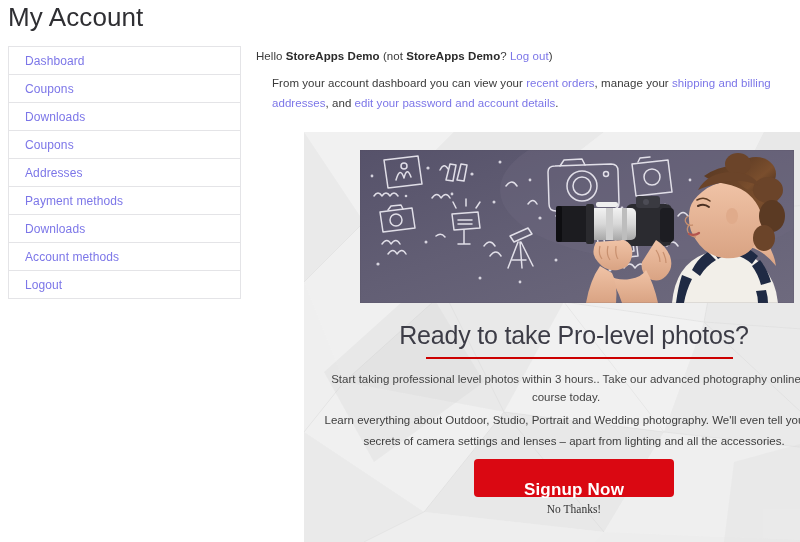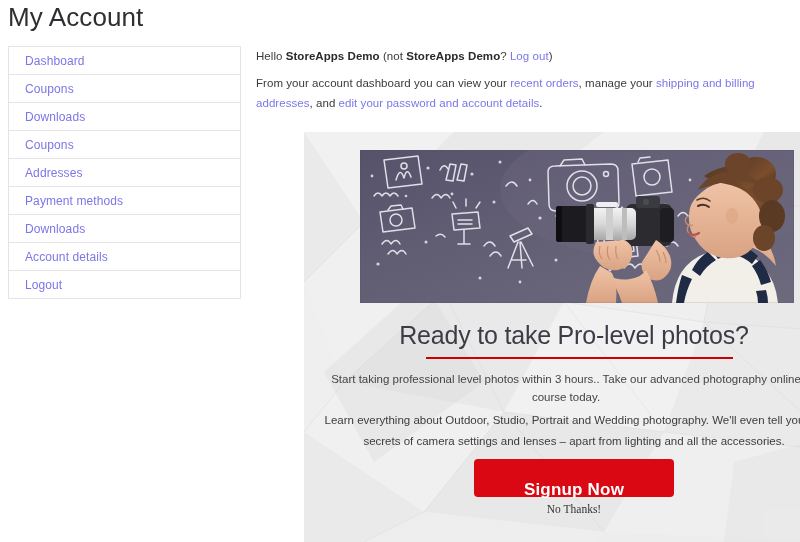--- a/index.html
+++ b/index.html
@@ -68,21 +68,21 @@
     width: 540px;
   }
   .greeting, .intro {
     font-size: 11.5px;
     line-height: 20px;
     color: #3a3a3a;
     margin: 0;
     letter-spacing: .05px;
   }
   .greeting { margin-bottom: 7px; }
-  .intro { margin-bottom: 0; }
+  .intro { margin-bottom: 0; margin-left: 16px; }
   .greeting strong, .intro strong { font-weight: bold; color: #2b2b2b; }
   .inline-link {
     color: #7c76e8;
     text-decoration: none;
   }
 
   
   .promo-banner {
     position: absolute;
     left: 256px;
@@ -214,21 +214,21 @@
     <div class="account-nav-item">
       <a class="account-nav-link" href="#">Addresses</a>
     </div>
     <div class="account-nav-item">
       <a class="account-nav-link" href="#">Payment methods</a>
     </div>
     <div class="account-nav-item">
       <a class="account-nav-link" href="#">Downloads</a>
     </div>
     <div class="account-nav-item">
-      <a class="account-nav-link" href="#">Account details</a>
+      <a class="account-nav-link" href="#">Account methods</a>
     </div>
     <div class="account-nav-item">
       <a class="account-nav-link" href="#">Logout</a>
     </div>
   </nav>
 
   <div class="account-content">
     <p class="greeting"><span>Hello </span><strong>StoreApps Demo</strong><span> (not </span><strong>StoreApps Demo</strong><span>? </span><a class="inline-link" href="#">Log out</a><span>)</span></p>
 
     <p class="intro"><span>From your account dashboard you can view your </span><a class="inline-link" href="#">recent orders</a><span>, manage your </span><a class="inline-link" href="#">shipping and billing addresses</a><span>, and </span><a class="inline-link" href="#">edit your password and account details</a><span>.</span></p>

